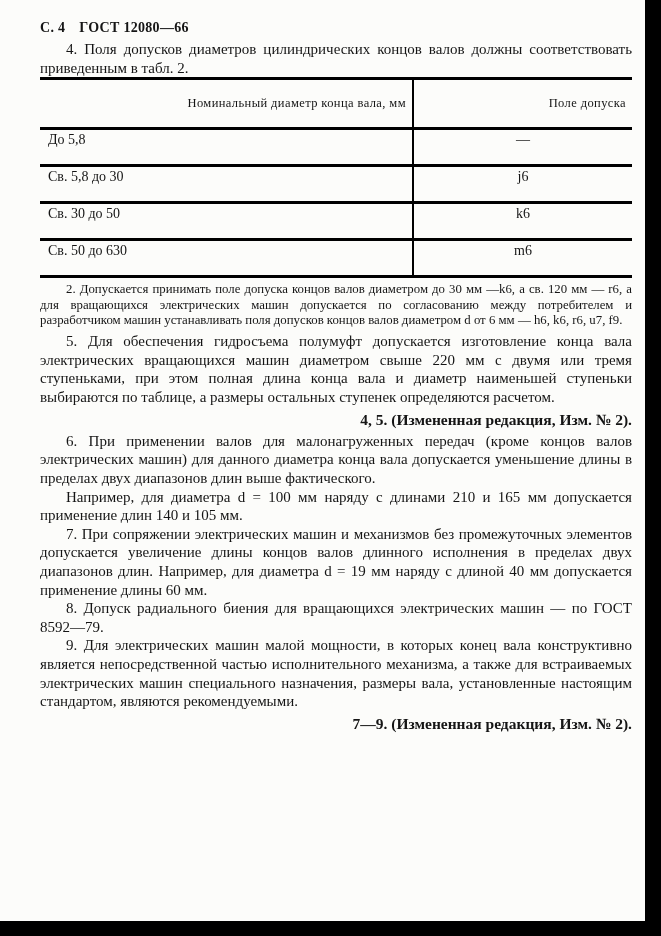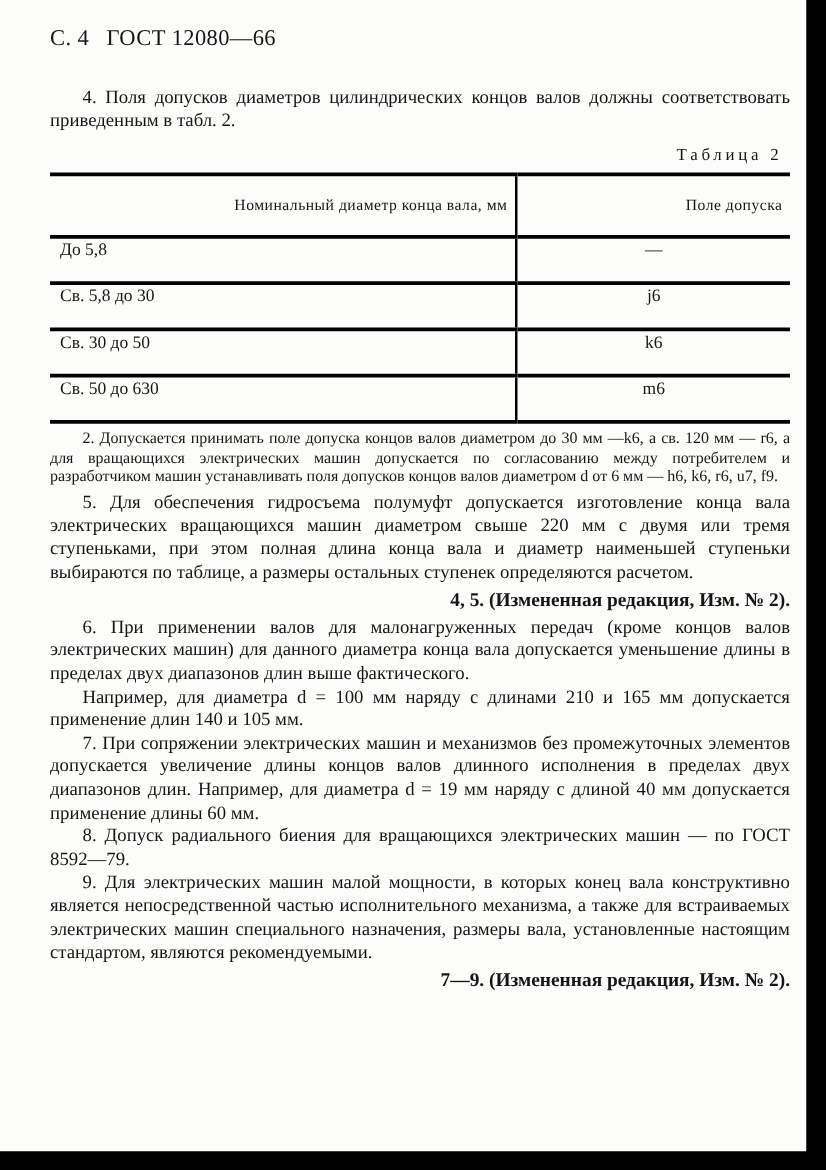--- a/index.html
+++ b/index.html
@@ -19,23 +19,23 @@
   }
   .edge-right {
     position:absolute; top:0; right:0; width:16px; height:100%;
     background:#000;
   }
   .edge-bottom {
     position:absolute; left:0; bottom:0; width:100%; height:15px;
     background:#000;
   }
   .doc-header {
-    font-weight:normal;
-    font-size:18px;
-    margin-bottom:28px;
+    font-weight:bold;
+    font-size:14px;
+    margin-bottom:4px;
     letter-spacing:0.3px;
   }
   .doc-header .gap { display:inline-block; width:14px; }
   p.body-text {
     font-size:15px;
     line-height:1.24;
     text-align:justify;
     text-indent:26px;
   }
   p.amend {
@@ -92,21 +92,20 @@
 <body>
 
 <div class="page">
 
   <div class="doc-header">
     <span>С. 4</span><span class="gap"></span><span>ГОСТ 12080—66</span>
   </div>
 
   <p class="body-text">4. Поля допусков диаметров  цилиндрических концов валов должны соответствовать приведенным в табл. 2.</p>
 
-  <div class="table-caption">Таблица 2</div>
 
   <table class="tbl">
     <thead>
       <tr>
         <th>Номинальный диаметр конца вала, мм</th>
         <th>Поле допуска</th>
       </tr>
     </thead>
     <tbody>
       <tr>

